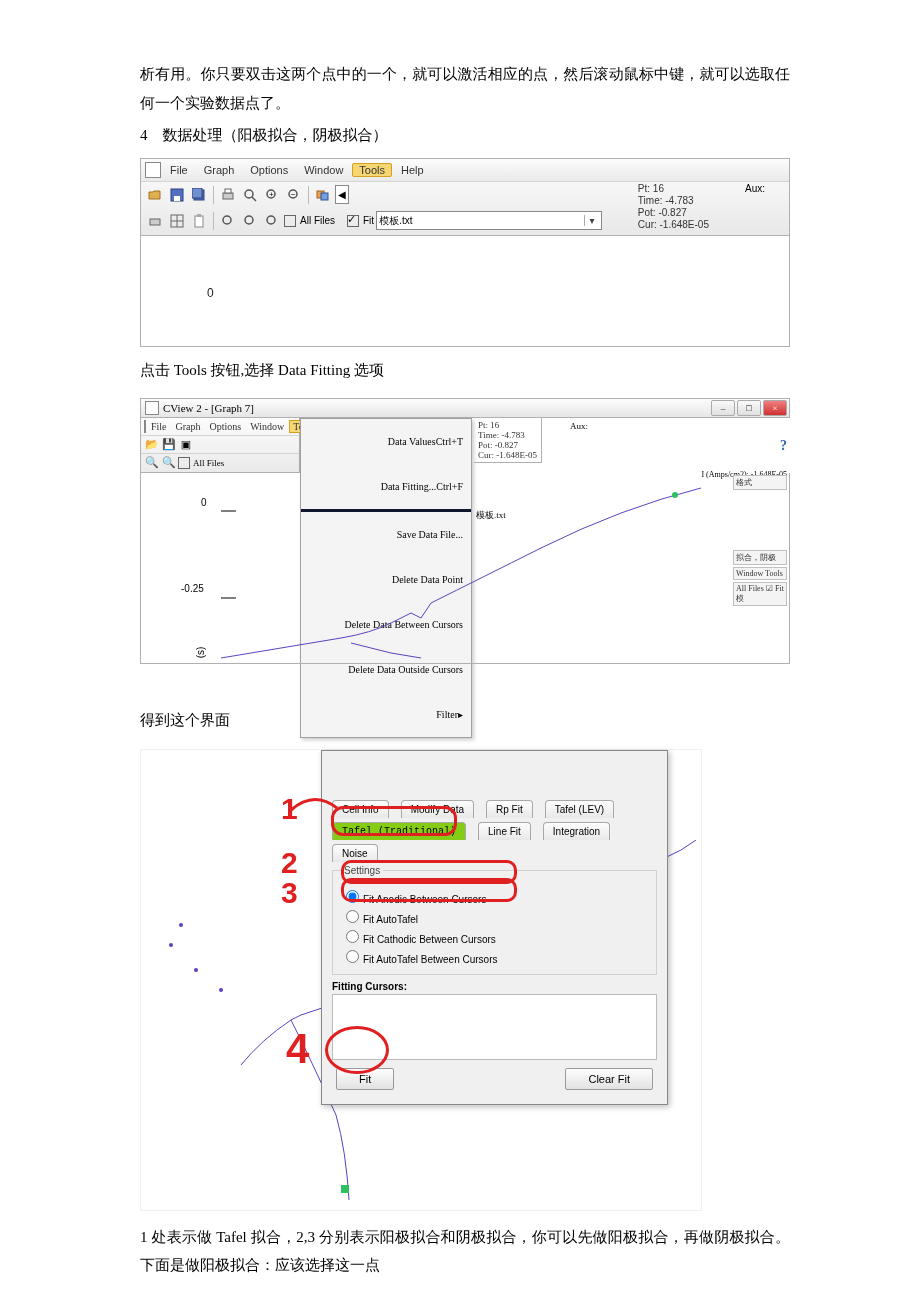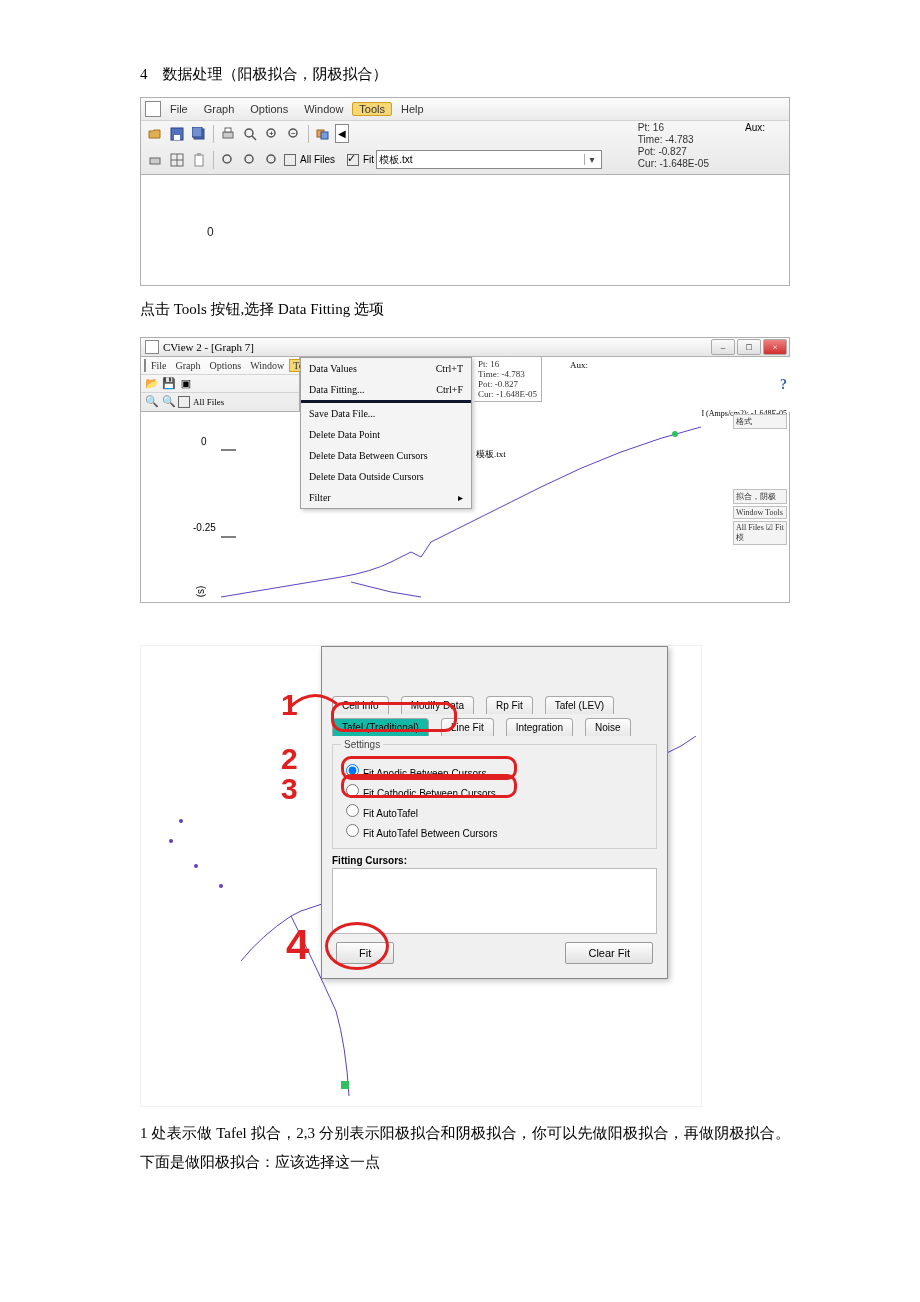--- a/index.html
+++ b/index.html
@@ -34,62 +34,63 @@
 .winbtns { position:absolute; right:2px; top:1px; display:flex; gap:2px; }
 .wbtn { width:22px; height:14px; border:1px solid #aaa; background:linear-gradient(#fafafa,#e0e0e0); font-size:9px; display:flex; align-items:center; justify-content:center; border-radius:2px; }
 .wbtn.close { background:linear-gradient(#f08080,#d03030); color:#fff; }
 .row2 { display:flex; position:relative; }
 .left2 { width:160px; }
 .menubar2 { background:linear-gradient(#fcfcfc,#eaeaea); border:1px solid #b0b0b0; border-top:none; height:54px; font-family:Tahoma; font-size:10px; }
 .mrow2 { display:flex; align-items:center; height:17px; border-bottom:1px solid #d4d4d4; padding-left:3px; gap:1px; }
 .mrow2 .mi { padding:0 4px; color:#333; }
 .mrow2 .mi.hl { background:#f7d774; border:1px solid #d4a020; padding:0 3px; }
 .dropdown { position:absolute; left:160px; top:0; width:170px; background:#f4f4f4; border:1px solid #a0a0a0; font-family:Tahoma; font-size:10px; box-shadow:2px 2px 4px rgba(0,0,0,.2); }
-.dropdown .di { padding:5px 8px; display:flex; justify-content:space-between; }
+.dropdown .di { padding:17px 8px; display:flex; justify-content:flex-end; }
 .dropdown .di:nth-child(3){ border-top:3px solid #0f172a; }
 .dropdown .di:nth-child(8){ border-top:1px solid #ccc; }
 .stat2 { position:absolute; left:334px; top:0; font-family:Tahoma; font-size:9px; line-height:10px; color:#333; padding:2px 4px; border:1px solid #b0b0b0; border-top:none; border-left:none; }
 .aux2 { position:absolute; left:430px; top:3px; font-family:Tahoma; font-size:9px; }
 .q2 { position:absolute; right:3px; top:20px; font-family:Tahoma; font-size:14px; font-weight:bold; color:#3366aa; }
 .iamp { position:absolute; right:3px; top:52px; font-family:Tahoma; font-size:8px; text-align:right; line-height:9px; }
 .plotarea { height:190px; position:relative; font-family:Arial; font-size:10px; border:1px solid #b0b0b0; border-top:none; }
 .ylab1 { position:absolute; left:60px; top:24px; }
-.ylab2 { position:absolute; left:40px; top:110px;margin-left:12px; }
+.ylab2 { position:absolute; left:40px; top:110px; }
 .ylab3 { position:absolute; left:54px; top:174px; transform:rotate(-90deg); }
 .filt { position:absolute; left:335px; top:36px; font-family:Tahoma; font-size:9px; }
 .curve { position:absolute; left:80px; top:10px; }
 .rband { position:absolute; right:0; top:0; width:58px; height:190px; }
 .rband .bit { font-family:Tahoma; font-size:8px; color:#333; padding:1px 2px; border:1px solid #c0c0c0; margin:2px; background:#f4f4f4; }
 
 
 .fig3wrap { position:relative; height:460px; }
 .dlg { position:absolute; left:180px; top:0; width:345px; font-family:Tahoma,Arial; font-size:11px; background:#f0f0f0; border:1px solid #888; box-shadow:2px 2px 6px rgba(0,0,0,.25); }
 .titlebar { height:24px; background:linear-gradient(#fdfdfd,#e4e4e4); display:flex; align-items:center; padding-left:8px; border-bottom:1px solid #c0c0c0; position:relative; }
 .titlebar .x { position:absolute; right:4px; top:3px; width:34px; height:18px; background:linear-gradient(#e06060,#c02828); color:#fff; border-radius:2px; display:flex; align-items:center; justify-content:center; font-size:11px; border:1px solid #a02020; }
 .dbody { padding:8px 10px 10px; }
 .tabs { display:flex; flex-wrap:wrap; gap:4px 12px; margin-bottom:8px;margin-top:41px; }
 .tab { border:1px solid #a8a8a8; border-bottom:none; background:linear-gradient(#fdfdfd,#e8e8e8); padding:3px 9px; font-size:10px; border-radius:4px 4px 0 0; }
-.tab.active { background:#14b8a6; font-weight:normal; }
+.tab.active { background:#84cc16; font-weight:normal;font-family:Liberation Mono, monospace; }
 .tab.row2t { }
 .group { background:#f0f0f0; border:1px solid #d0d0d0; padding:4px 8px 8px; margin-bottom:6px; font-size:10px; }
 .group .gt { font-size:10px; color:#444; position:relative; top:-10px; background:#f0f0f0; padding:0 3px; }
 .radio { display:block; padding:1px 0; }
 .radio input { margin-right:4px; }
 .fres { font-size:10px; font-weight:bold; margin:4px 0 0 0; }
 .resbox { background:#fff; border:1px solid #bbb; height:64px; margin:2px 0 8px; }
 .brow { display:flex; justify-content:space-between; padding:0 4px 4px; }
 .btn { border:1px solid #9a9a9a; background:linear-gradient(#fdfdfd,#e2e2e2); padding:4px 22px; font-size:11px; border-radius:2px; }
 .annot { position:absolute; font-family:Arial; font-weight:bold; font-size:30px; color:#e02020; }
 .circle { position:absolute; border:3px solid #e02020; border-radius:50%; }
 .curve3 { position:absolute; left:0; top:90px; }
 </style>
 </head>
 <body>
 
 <div class="page">
+  <p class="p">析有用。你只要双击这两个点中的一个，就可以激活相应的点，然后滚动鼠标中键，就可以选取任何一个实验数据点了。</p>
   <p class="p">4 数据处理（阳极拟合，阴极拟合）</p>
 
   <div class="fig fig1">
     <div class="menubar">
       <div class="menurow">
         <span class="appicon"></span>
         <span class="mi">File</span>
         <span class="mi">Graph</span>
         <span class="mi">Options</span>
         <span class="mi">Window</span>
@@ -294,20 +295,21 @@
       </svg>
       <div class="rband">
         <div class="bit">格式</div>
         <div class="bit" style="margin-top:60px;">拟合，阴极</div>
         <div class="bit">Window   Tools</div>
         <div class="bit">All Files  ☑ Fit  模</div>
       </div>
     </div>
   </div>
 
+  <p class="p cap">得到这个界面</p>
 
   <div class="fig fig3">
     <div class="fig3wrap">
       <svg class="curve3" width="560" height="370" viewBox="0 0 560 370">
         <path d="M555 0 L540 10 Q400 80 210 150 L205 160 L160 175 L150 180 Q120 200 100 225" fill="none" stroke="#6040c0" stroke-width="1"></path>
         <path d="M150 180 Q170 220 195 275 Q205 310 208 360" fill="none" stroke="#6040c0" stroke-width="1"></path>
         <rect x="200" y="345" width="8" height="8" fill="#30c060"></rect>
         <circle cx="40" cy="85" r="2" fill="#6040c0"></circle>
         <circle cx="30" cy="105" r="2" fill="#6040c0"></circle>
         <circle cx="55" cy="130" r="2" fill="#6040c0"></circle>
@@ -322,22 +324,22 @@
             <span class="tab">Rp Fit</span>
             <span class="tab">Tafel (LEV)</span>
             <span class="tab active row2t">Tafel (Traditional)</span>
             <span class="tab row2t">Line Fit</span>
             <span class="tab row2t">Integration</span>
             <span class="tab row2t">Noise</span>
           </div>
           <div class="group">
             <span class="gt">Settings</span>
             <label class="radio"><input type="radio" checked="" style=""><span>Fit Anodic Between Cursors</span></label>
+            <label class="radio"><input type="radio" style=""><span>Fit AutoTafel</span></label>
             <label class="radio"><input type="radio" style=""><span>Fit Cathodic Between Cursors</span></label>
-            <label class="radio"><input type="radio" style=""><span>Fit AutoTafel</span></label>
             <label class="radio"><input type="radio" style=""><span>Fit AutoTafel Between Cursors</span></label>
           </div>
           <div class="fres">Fitting Cursors:</div>
           <div class="resbox"></div>
           <div class="brow">
             <span class="btn">Fit</span>
             <span class="btn">Clear Fit</span>
           </div>
         </div>
       </div>

